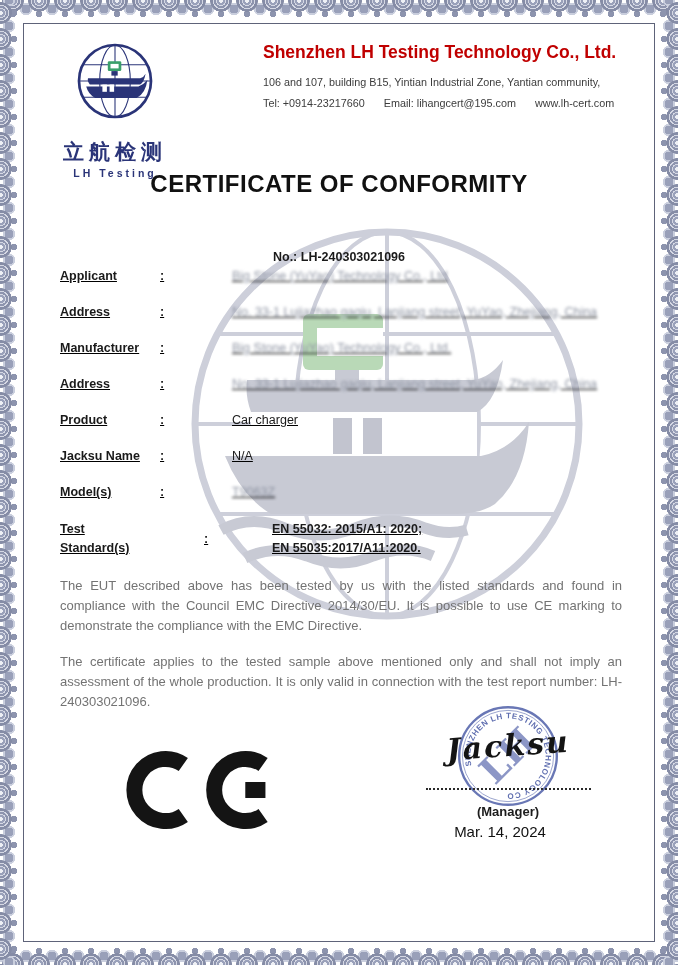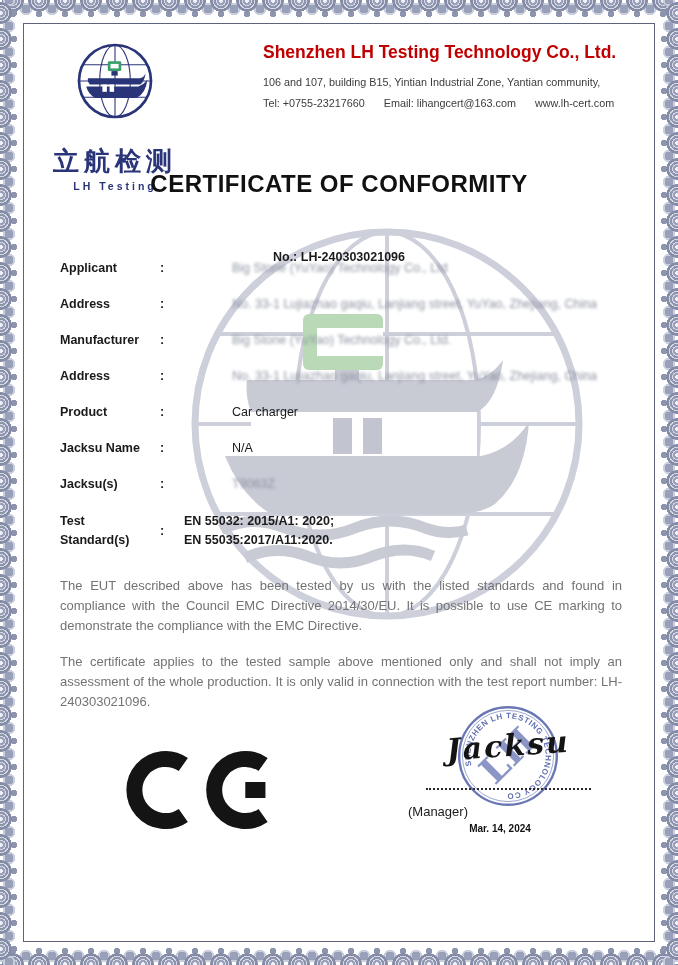--- a/index.html
+++ b/index.html
@@ -46,64 +46,64 @@
       radial-gradient(circle at 16px 26px, #99a0b9 0 4.5px, #c9cedd 4.5px 6px, rgba(0,0,0,0) 6.5px),
       radial-gradient(circle at 11px 13px, #8d94ae 0 3px, rgba(0,0,0,0) 3.5px);
   }
   .b-innerline { position:absolute; inset:23px; border:1px solid #5e6379; z-index:3; pointer-events:none; }
 
   
   .watermark { position:absolute; left:185px; top:222px; width:405px; height:405px; z-index:0; }
 
   
   .logo-block { position:absolute; left:52px; top:36px; width:126px; text-align:center; z-index:2; }
-  .logo-cn { font-size:26px; font-weight:bold; color:#2a3478; letter-spacing:5px; margin-top:14px; white-space:nowrap; }
+  .logo-cn { font-size:21px; font-weight:bold; color:#2a3478; letter-spacing:5px; margin-top:8px; white-space:nowrap; }
   .logo-en { font-size:10.5px; font-weight:bold; color:#2a3478; letter-spacing:3px; margin-top:1px; }
   .header-text { position:absolute; left:263px; top:42px; width:370px; z-index:2; }
   .company-name { font-size:17.5px; font-weight:bold; color:#c00000; margin-bottom:10px; white-space:nowrap; }
   .addr-line { font-size:10.8px; color:#3c3c3c; line-height:1.85; }
   .contact-line { font-size:10.8px; color:#3c3c3c; margin-top:4px; }
   .contact-line span { margin-right:16px; }
 
   
   .title { position:absolute; left:0; right:0; top:170px; text-align:center;
            font-size:24px; font-weight:bold; color:#111; letter-spacing:0.5px; z-index:2; }
   .cert-no { position:absolute; left:0; right:0; top:214px; text-align:center;
              font-size:12.5px; font-weight:bold; color:#1a1a1a; z-index:2;margin-top:36px; }
 
   
-  .fields { position:absolute; left:60px; top:260px; width:562px; z-index:2; }
+  .fields { position:absolute; left:60px; top:268px; width:562px; z-index:2;text-decoration:underline; }
   .field-row { display:flex; margin-bottom:20px; font-size:12.5px; line-height:16px; color:#1a1a1a; }
   .f-label { width:100px; font-weight:bold; }
   .f-colon { width:24px; font-weight:bold; }
   .f-value { flex:1;margin-left:48px; }
   .redacted { color:#8f95a3; filter:blur(1.8px); }
-  .ts-row { display:flex; font-size:12.5px; color:#1a1a1a; }
+  .ts-row { display:flex; font-size:12.5px; color:#1a1a1a;gap:44px; }
   .ts-label { width:100px; font-weight:bold; line-height:19px; }
   .ts-colon { width:24px; font-weight:bold; align-self:center; }
   .ts-values { flex:1; font-weight:bold; line-height:19px; }
 
   
   .para { position:absolute; left:60px; width:562px; font-size:13px; font-weight:normal;
           color:#737373; text-align:justify; line-height:1.55; z-index:2; }
   .para1 { top:576px; }
   .para2 { top:652px; }
 
   
   .ce-mark { position:absolute; left:126px; top:748px; z-index:2; }
   .sig-block { position:absolute; left:408px; top:692px; width:200px; height:165px; z-index:2; }
   .stamp { position:absolute; left:44px; top:8px; opacity:0.92; }
   .signature { position:absolute; left:5px; top:36px; width:190px; text-align:center;
                font-family:"DejaVu Serif", serif; font-style:italic; font-weight:bold;
                font-size:30px; color:#141414; letter-spacing:2px; transform:rotate(-4deg); }
   .dotline { position:absolute; left:18px; top:96px; width:165px; border-bottom:2px dotted #2a2a2a; }
-  .manager { position:absolute; left:0; top:112px; width:200px; text-align:left;
-             font-size:13px; font-weight:normal; color:#1c1c1c; }
+  .manager { position:absolute; left:0; top:112px; width:200px; text-align:center;
+             font-size:13px; font-weight:bold; color:#1c1c1c; }
   .sign-date { position:absolute; left:-8px; top:131px; width:200px; text-align:center;
-               font-size:10px; font-weight:bold; color:#111; }
+               font-size:15px; font-weight:normal; color:#111; }
 </style>
 </head>
 <body>
 
 <div class="page">
 
   <div class="b-edge b-h b-top"></div>
   <div class="b-edge b-h b-bottom"></div>
   <div class="b-edge b-v b-left"></div>
   <div class="b-edge b-v b-right"></div>
@@ -155,22 +155,22 @@
       </g>
     </svg>
     <div class="logo-cn">立航检测</div>
     <div class="logo-en">LH Testing</div>
   </div>
 
   <div class="header-text">
     <div class="company-name">Shenzhen LH Testing Technology Co., Ltd.</div>
     <div class="addr-line">106 and 107, building B15, Yintian Industrial Zone, Yantian community,</div>
     <div class="contact-line">
-      <span>Tel: +0755-23217660</span>
-      <span>Email: lihangcert@163.com</span>
+      <span>Tel: +0914-23217660</span>
+      <span>Email: lihangcert@195.com</span>
       <span>www.lh-cert.com</span>
     </div>
   </div>
 
   <div class="title">CERTIFICATE OF CONFORMITY</div>
   <div class="cert-no">No.: LH-240303021096</div>
 
   <div class="fields">
     <div class="field-row">
       <span class="f-label">Applicant</span>
@@ -196,21 +196,21 @@
       <span class="f-label">Product</span>
       <span class="f-colon">:</span>
       <span class="f-value">Car charger</span>
     </div>
     <div class="field-row">
       <span class="f-label">Jacksu Name</span>
       <span class="f-colon">:</span>
       <span class="f-value">N/A</span>
     </div>
     <div class="field-row">
-      <span class="f-label">Jacksu(s)</span>
+      <span class="f-label">Model(s)</span>
       <span class="f-colon">:</span>
       <span class="f-value redacted">T9063Z</span>
     </div>
     <div class="ts-row">
       <span class="ts-label">
         <span>Test</span><br>
         <span>Standard(s)</span>
       </span>
       <span class="ts-colon">:</span>
       <span class="ts-values">

